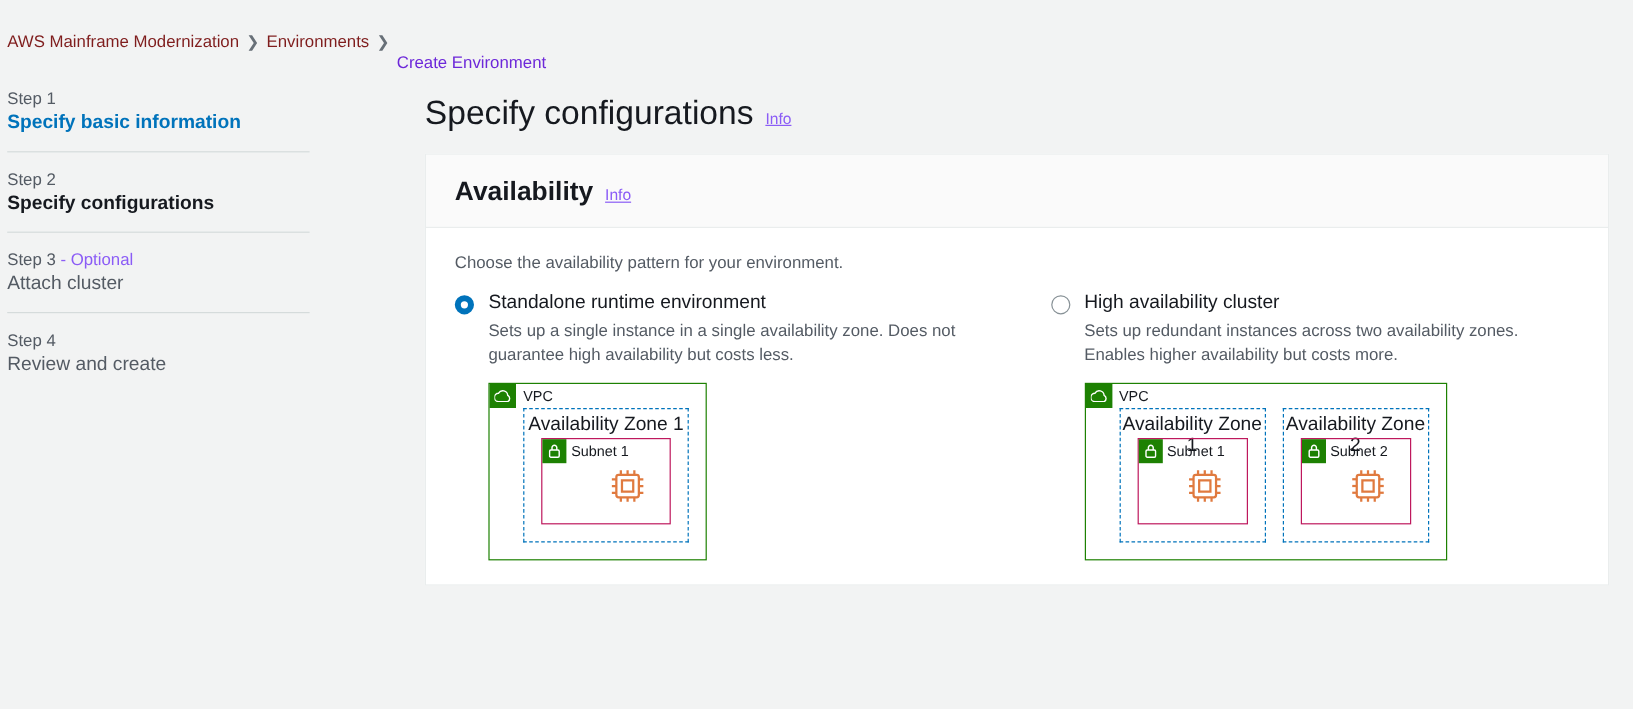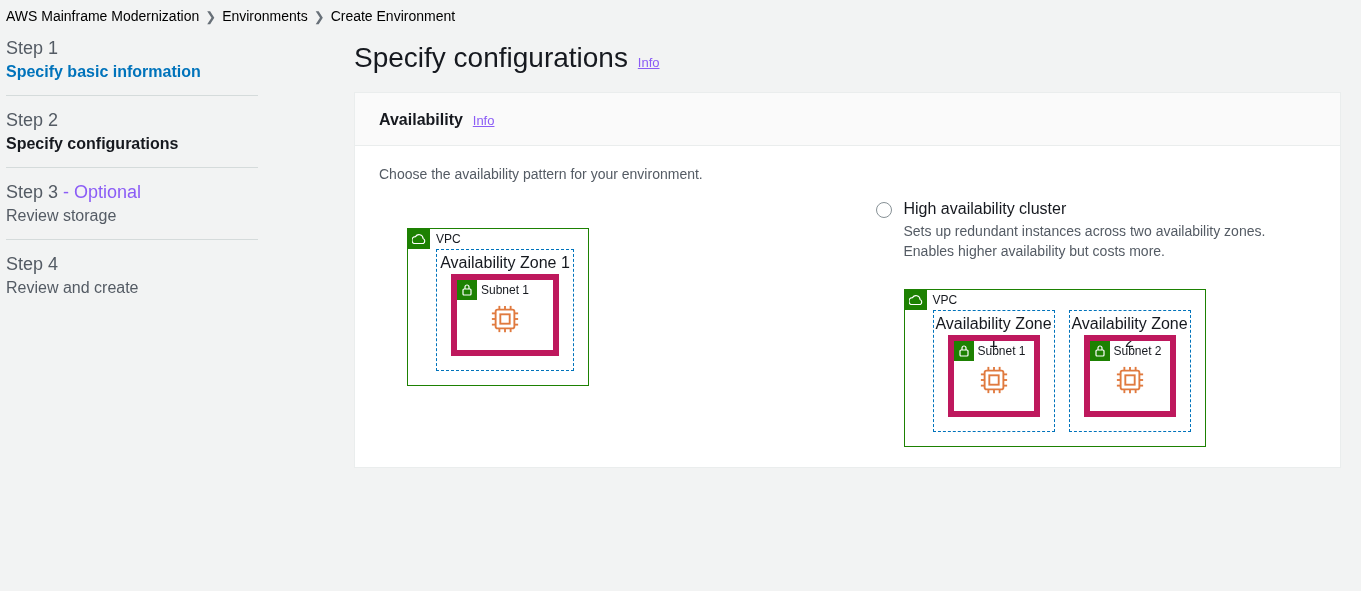--- a/index.html
+++ b/index.html
@@ -13,63 +13,63 @@
     height: 591px;
     overflow: hidden;
   }
   .breadcrumbs {
     padding: 8px 6px 4px 6px;
     font-size: 14px;
     display: flex;
     align-items: center;
     gap: 6px;
   }
-  .breadcrumbs a { color: #000000; text-decoration: none; }
+  .breadcrumbs a { color: #7f1d1d; text-decoration: none; }
   .breadcrumbs .sep { color: #687078; font-size: 13px; }
-  .breadcrumbs .current { color: #000000; }
+  .breadcrumbs .current { color: #6d28d9; margin-top: 36px; }
   .layout { display: flex; }
   .sidebar { width: 282px; padding: 10px 6px 0 6px; }
-  .step-label { color: #545b64; font-size: 18px; }
+  .step-label { color: #545b64; font-size: 14px; }
   .step-optional { color: #8b5cf6; }
   .step-title { font-size: 16px; margin: 4px 0 14px 0; }
   .step-title.link { color: #0073bb; font-weight: 700; }
   .step-title.active { color: #16191f; font-weight: 700; }
   .step-title.muted { color: #545b64; font-weight: 400; }
   .sidebar hr { border: none; border-top: 1px solid #d5dbdb; margin: 0 0 14px 0; width: 252px; }
   .main { padding: 8px 20px 0 72px; flex: 1; }
   h1.page-title { font-size: 28px; font-weight: 400; margin: 6px 0 18px 0; display:inline-block;}
   .info-link { color: #8b5cf6; font-size: 13px; margin-left: 6px; font-weight: 400; }
   .panel { background: #fff; border: 1px solid #eaeded; }
   .panel-header { padding: 18px 24px 16px 24px; border-bottom: 1px solid #eaeded; background:#fafafa;}
-  .panel-title { font-size: 16px; font-weight: 700; display: inline; }
+  .panel-title { font-size: 22px; font-weight: 700; display: inline; }
   .panel-body { padding: 20px 24px; }
   .hint { color: #545b64; font-size: 14px; margin-bottom: 18px; }
   .options { display: flex; gap: 56px; }
   .option { flex: 1; }
   .radio-row { display: flex; align-items: flex-start; gap: 12px; }
   .radio {
     width: 16px; height: 16px; border-radius: 50%; border: 1px solid #879196; margin-top: 2px;
     display:flex; align-items:center; justify-content:center; flex:none;
   }
   .radio.selected { border: 5px solid #0073bb; width:16px; height:16px;}
   .opt-title { font-size: 16px; color: #16191f; }
   .opt-desc { color: #545b64; font-size: 14px; margin-top: 4px; line-height: 1.4; }
-  .diagram { margin-top: 28px; }
+  .diagram { margin-top: 14px; }
   .vpc { border: 1px solid #1d8102; position: relative; padding: 20px 14px 14px 28px; display:inline-block; }
   .vpc-label {
     position: absolute; top: 0; left: 0; display: flex; align-items:center; gap:6px;
     font-size:12px;
   }
   .cloud-badge {
     width: 22px; height: 20px; background:#1d8102; display:flex; align-items:center; justify-content:center;
   }
   .az-row { display:flex; gap:14px; }
   .az { border: 1px dashed #0073bb; padding: 18px 14px 14px 14px; position:relative; }
   .az-label { position:absolute; top: 4px; left:0; right:0; text-align:center; font-size:16px; color:#16191f; }
-  .subnet { border: 6px solid #be185d; padding: 24px 20px 16px 20px; position:relative; margin-top: 6px; display:flex; justify-content:center;}
+  .subnet { border: 1px solid #be185d; padding: 24px 20px 16px 20px; position:relative; margin-top: 6px; display:flex; justify-content:flex-end;}
   .subnet-label { position:absolute; top:0; left:0; display:flex; align-items:center; gap:4px; font-size:12px;}
   .lock-badge { width:20px; height:20px; background:#1d8102; display:flex; align-items:center; justify-content:center;}
   svg { display:block; }
 </style>
 </head>
 <body>
 
 <div class="breadcrumbs">
   <a href="#">AWS Mainframe Modernization</a>
   <span class="sep">❯</span>
@@ -87,21 +87,21 @@
     <hr>
     <div>
       <span class="step-label">Step 2</span>
       <div class="step-title active">Specify configurations</div>
     </div>
     <hr>
     <div>
       <span class="step-label">
         <span>Step 3</span><span class="step-optional"> - Optional</span>
       </span>
-      <div class="step-title muted">Review storage</div>
+      <div class="step-title muted">Attach cluster</div>
     </div>
     <hr>
     <div>
       <span class="step-label">Step 4</span>
       <div class="step-title muted">Review and create</div>
     </div>
   </nav>
 
   <main class="main">
     <div>
@@ -112,20 +112,27 @@
     <section class="panel">
       <div class="panel-header">
         <span class="panel-title">Availability</span>
         <a href="#" class="info-link">Info</a>
       </div>
       <div class="panel-body">
         <div class="hint">Choose the availability pattern for your environment.</div>
         <div class="options">
 
           <div class="option">
+            <div class="radio-row">
+              <span class="radio selected"></span>
+              <div>
+                <div class="opt-title">Standalone runtime environment</div>
+                <div class="opt-desc">Sets up a single instance in a single availability zone. Does not guarantee high availability but costs less.</div>
+              </div>
+            </div>
             <div class="diagram" style="margin-left:28px;">
               <div class="vpc">
                 <div class="vpc-label">
                   <span class="cloud-badge">
                     <svg width="14" height="10" viewBox="0 0 24 16">
                         <path d="M19 16H6a6 6 0 010-12 7 7 0 0113 3 5 5 0 010 9z" fill="none" stroke="#fff" stroke-width="2"></path>
                       </svg>
                   </span>
                   <span>VPC</span>
                 </div>

